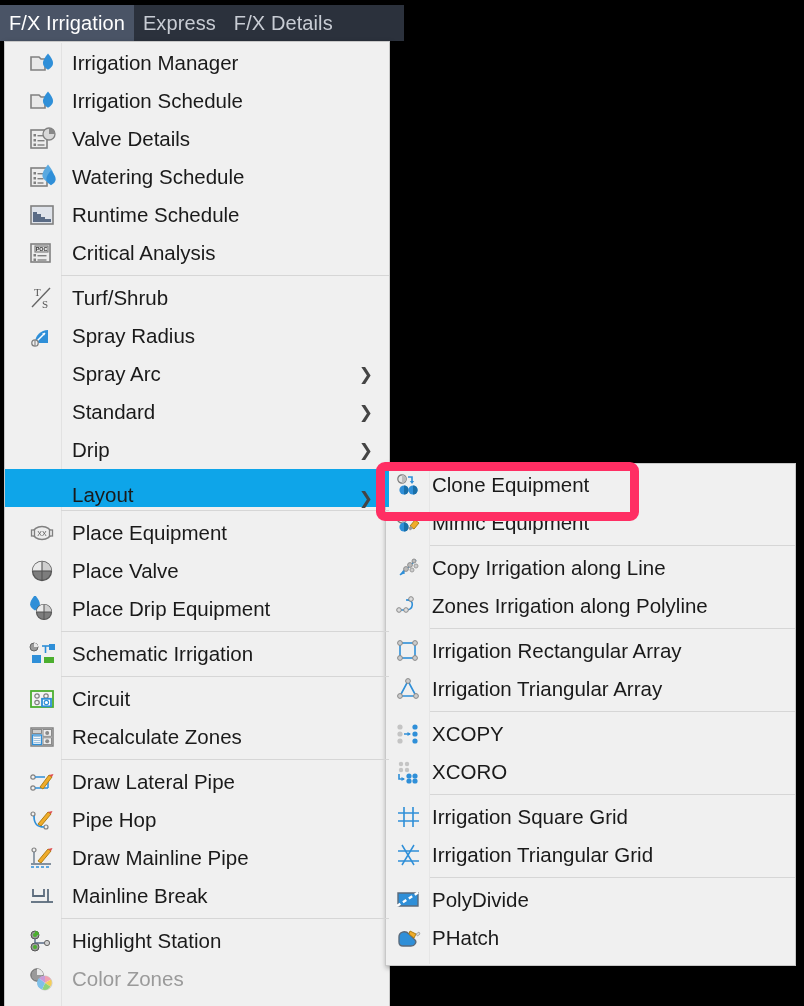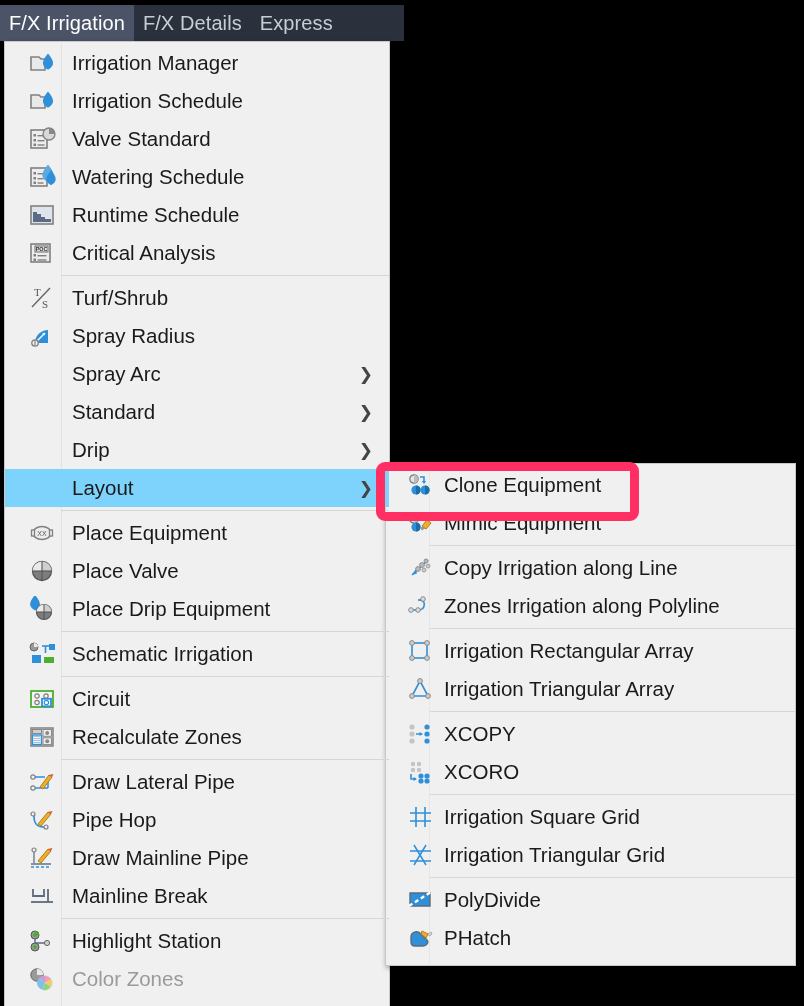--- a/index.html
+++ b/index.html
@@ -59,22 +59,22 @@
   .menu-item {
     position: relative;
     display: flex; align-items: center;
     height: 38px;
     padding-left: 18px;
     color: #1a1a1a;
     font-size: 20.5px;
     white-space: nowrap;
     cursor: default;
   }
-  .panel.sub .menu-item { height: 38px; padding-left: 18px; font-size: 20.5px; }
-  .menu-item.selected { background: #7dd3fc; }
+  .panel.sub .menu-item { height: 38px; padding-left: 6px; font-size: 20.5px; }
+  .menu-item.selected { background: #0ea5e9; align-items: flex-end; }
   .menu-item.disabled { color: #9a9a9a; }
 
   .mi-icon {
     width: 40px; height: 32px; flex: 0 0 40px;
     display: flex; align-items: center; justify-content: center;
     margin-right: 9px;
   }
   .panel.sub .mi-icon { width: 34px; flex: 0 0 34px; margin-right: 6px; }
   .mi-icon svg { display:block; }
   .mi-label { flex: 1 1 auto; }
@@ -100,22 +100,22 @@
     pointer-events: none;
   }
 </style>
 </head>
 <body>
 
 <div id="root">
 
   <div class="menubar" id="menubar">
       <div class="menubar-item active">F/X Irrigation</div>
+      <div class="menubar-item">Express</div>
       <div class="menubar-item">F/X Details</div>
-      <div class="menubar-item">Express</div>
     </div>
 
   <div class="panel main">
     <div class="menu-list" id="main-menu">
         <div class="menu-item">
           <span class="mi-icon">
             <svg width="30" height="26" viewBox="0 0 30 26">
               <path d="M3 7h8l2 2h4v11H3z" fill="#e9e9e9" stroke="#808080" stroke-width="1.6"></path>
               <path d="M20 3.549999999999999 C26.75 11.65 26.75 15.7 20 19.75 C13.25 15.7 13.25 11.65 20 3.549999999999999 Z" fill="#2f8fd8"></path>
             </svg>
@@ -138,21 +138,21 @@
               <rect x="5.5" y="8" width="2.5" height="2.5" fill="#808080"></rect>
               <rect x="9.5" y="9" width="7" height="1.4" fill="#808080"></rect>
               <rect x="5.5" y="13" width="2.5" height="2.5" fill="#808080"></rect>
               <rect x="9.5" y="14" width="7" height="1.4" fill="#808080"></rect>
               <rect x="5.5" y="17.5" width="2.5" height="2.5" fill="#808080"></rect>
               <rect x="9.5" y="18.3" width="7" height="1.4" fill="#808080"></rect>
               <circle cx="21" cy="8" r="6" fill="#d8d8d8" stroke="#808080" stroke-width="1.3"></circle>
               <path d="M21 8 L21 2 A6 6 0 0 1 27 8 Z" fill="#888"></path>
             </svg>
           </span>
-          <span class="mi-label">Valve Standard</span>
+          <span class="mi-label">Valve Details</span>
         </div>
         <div class="menu-item">
           <span class="mi-icon">
             <svg width="30" height="26" viewBox="0 0 30 26">
               <rect x="3" y="4" width="16" height="18" fill="#ededed" stroke="#808080" stroke-width="1.6"></rect>
               <rect x="5.5" y="8" width="2.5" height="2.5" fill="#808080"></rect>
               <rect x="9.5" y="9" width="6" height="1.4" fill="#808080"></rect>
               <rect x="5.5" y="13" width="2.5" height="2.5" fill="#808080"></rect>
               <rect x="9.5" y="14" width="6" height="1.4" fill="#808080"></rect>
               <rect x="5.5" y="17.5" width="2.5" height="2.5" fill="#808080"></rect>

